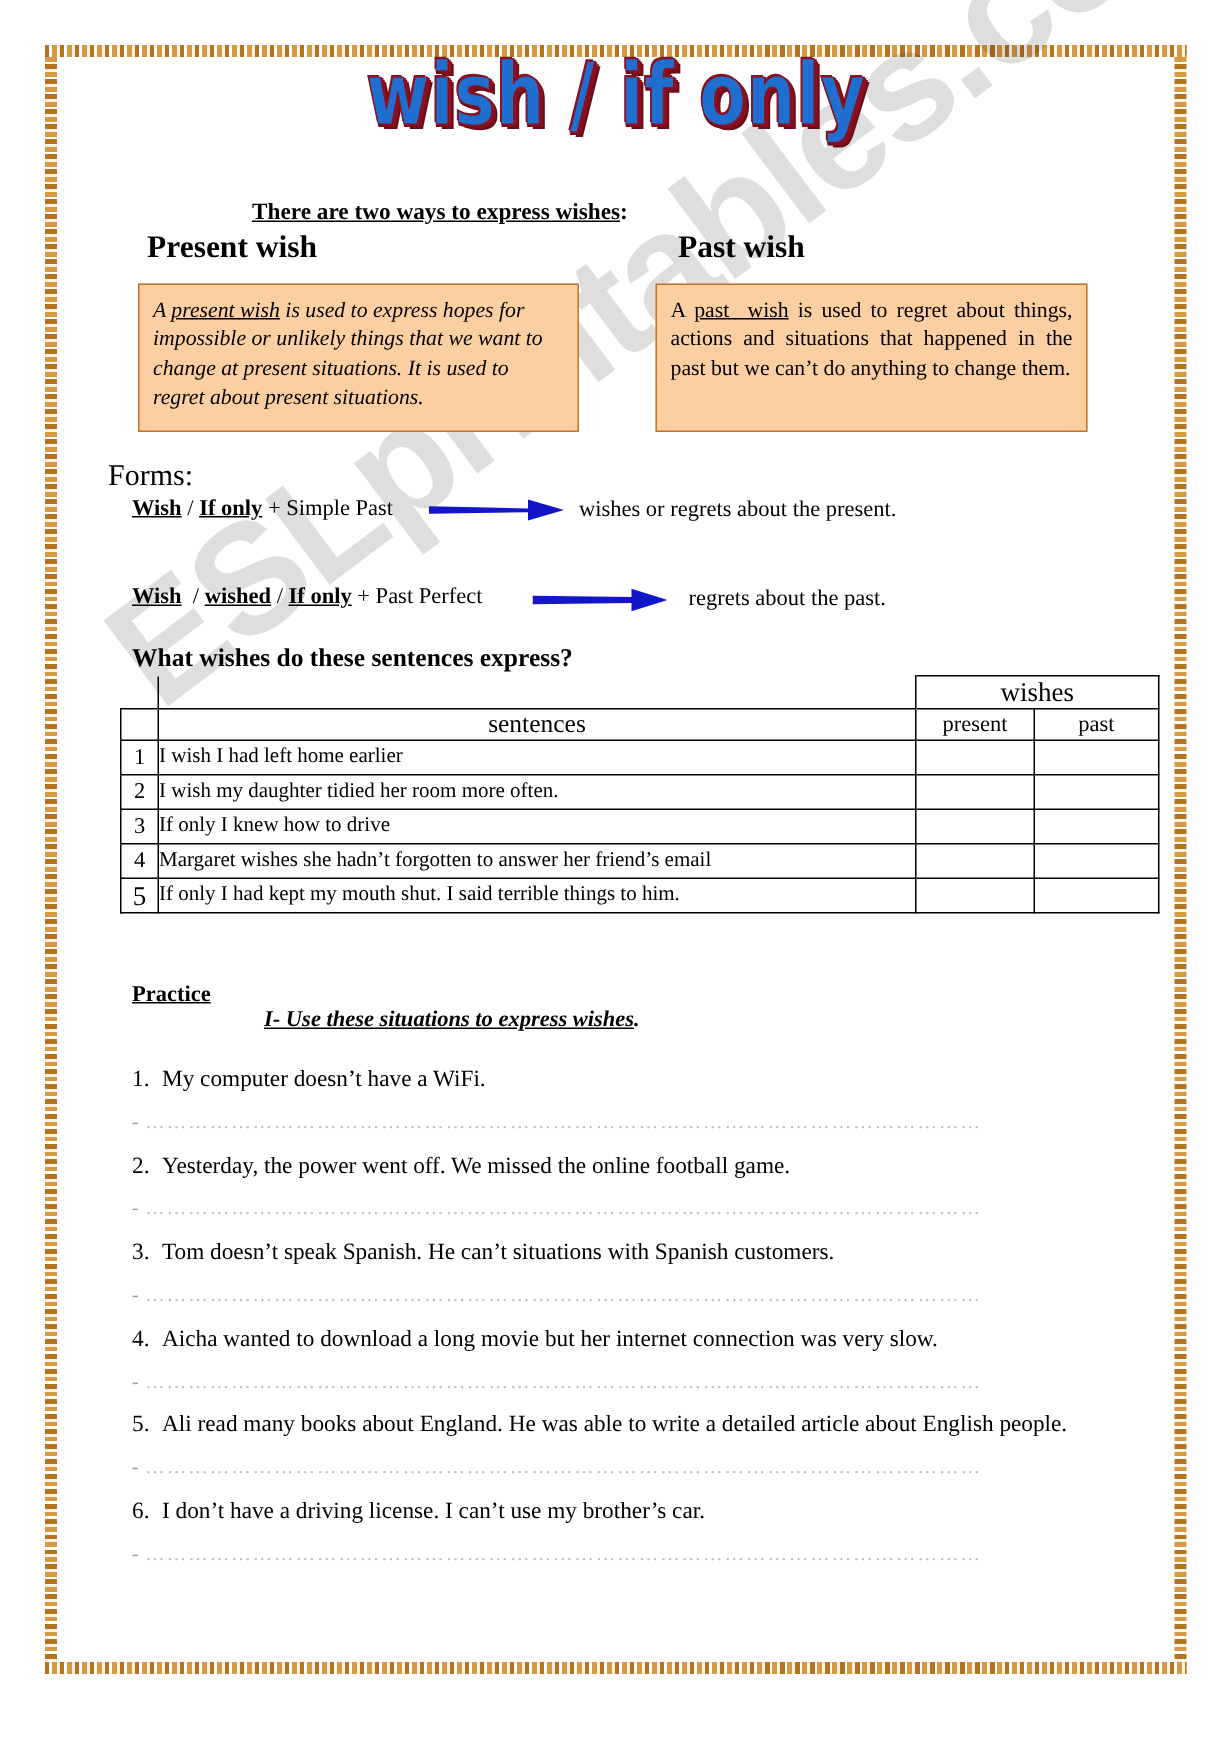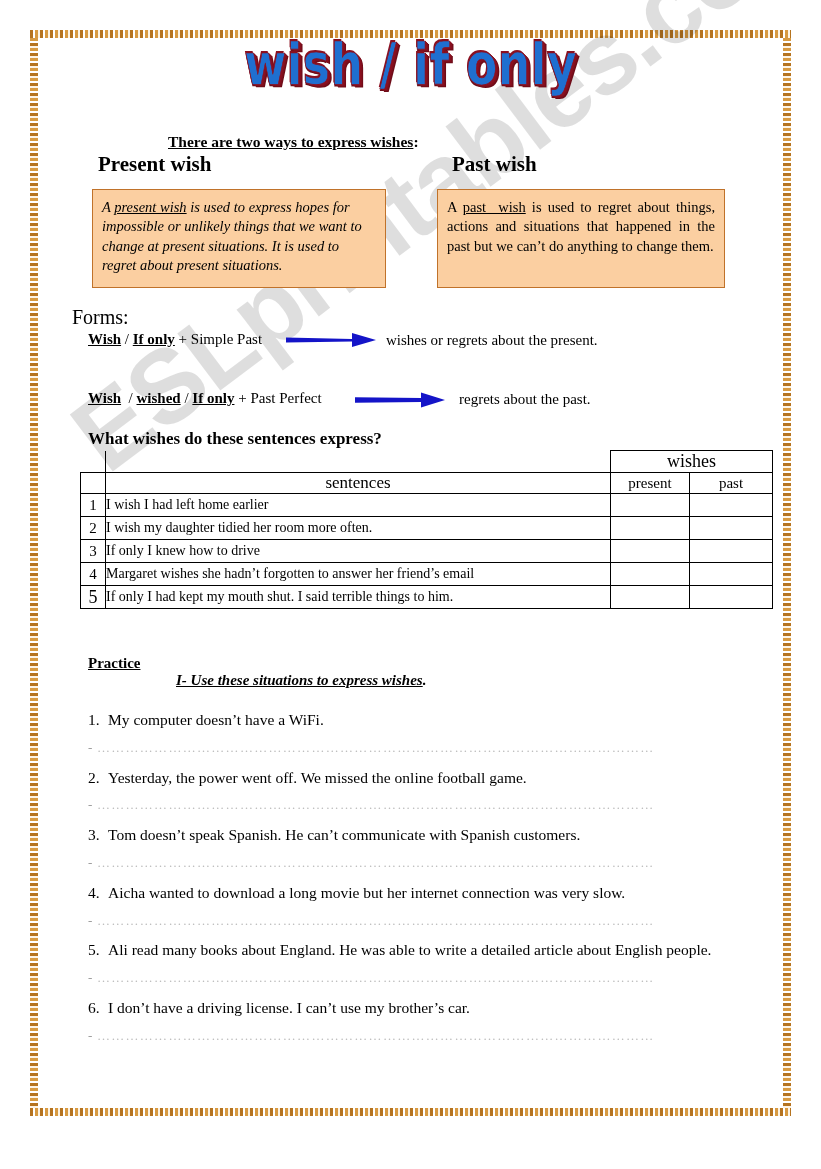--- a/index.html
+++ b/index.html
@@ -332,21 +332,21 @@
 
   <div class="pitem" style="top:769px">
     <span class="num">2.</span><span>Yesterday, the power went off. We missed the online football game.</span>
   </div>
   <div class="pline" style="top:797px">
     <span class="dash">-</span>
     <span>………………………………………………………………………………………………………</span>
   </div>
 
   <div class="pitem" style="top:826px">
-    <span class="num">3.</span><span>Tom doesn’t speak Spanish. He can’t communicate with Spanish customers.</span>
+    <span class="num">3.</span><span>Tom doesn’t speak Spanish. He can’t situations with Spanish customers.</span>
   </div>
   <div class="pline" style="top:855px">
     <span class="dash">-</span>
     <span>………………………………………………………………………………………………………</span>
   </div>
 
   <div class="pitem" style="top:884px">
     <span class="num">4.</span><span>Aicha wanted to download a long movie but her internet connection was very slow.</span>
   </div>
   <div class="pline" style="top:913px">

